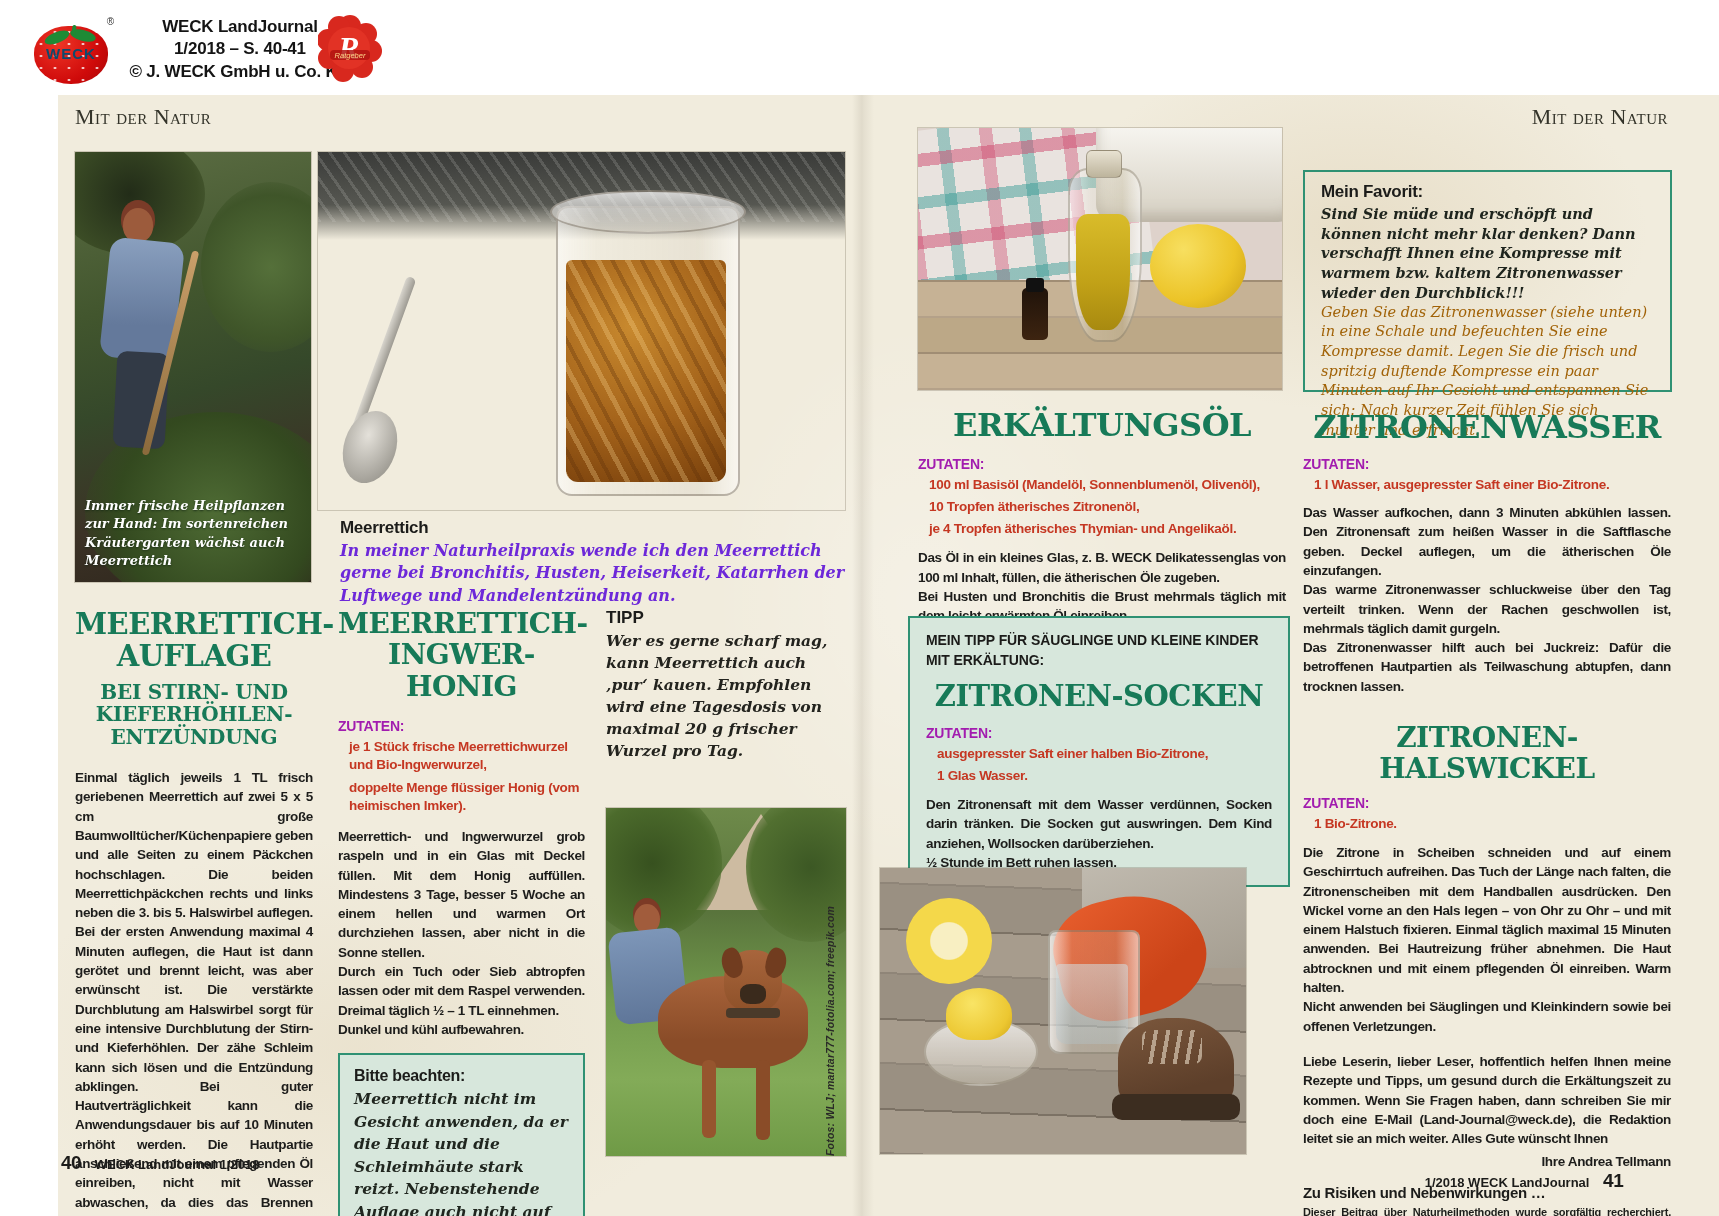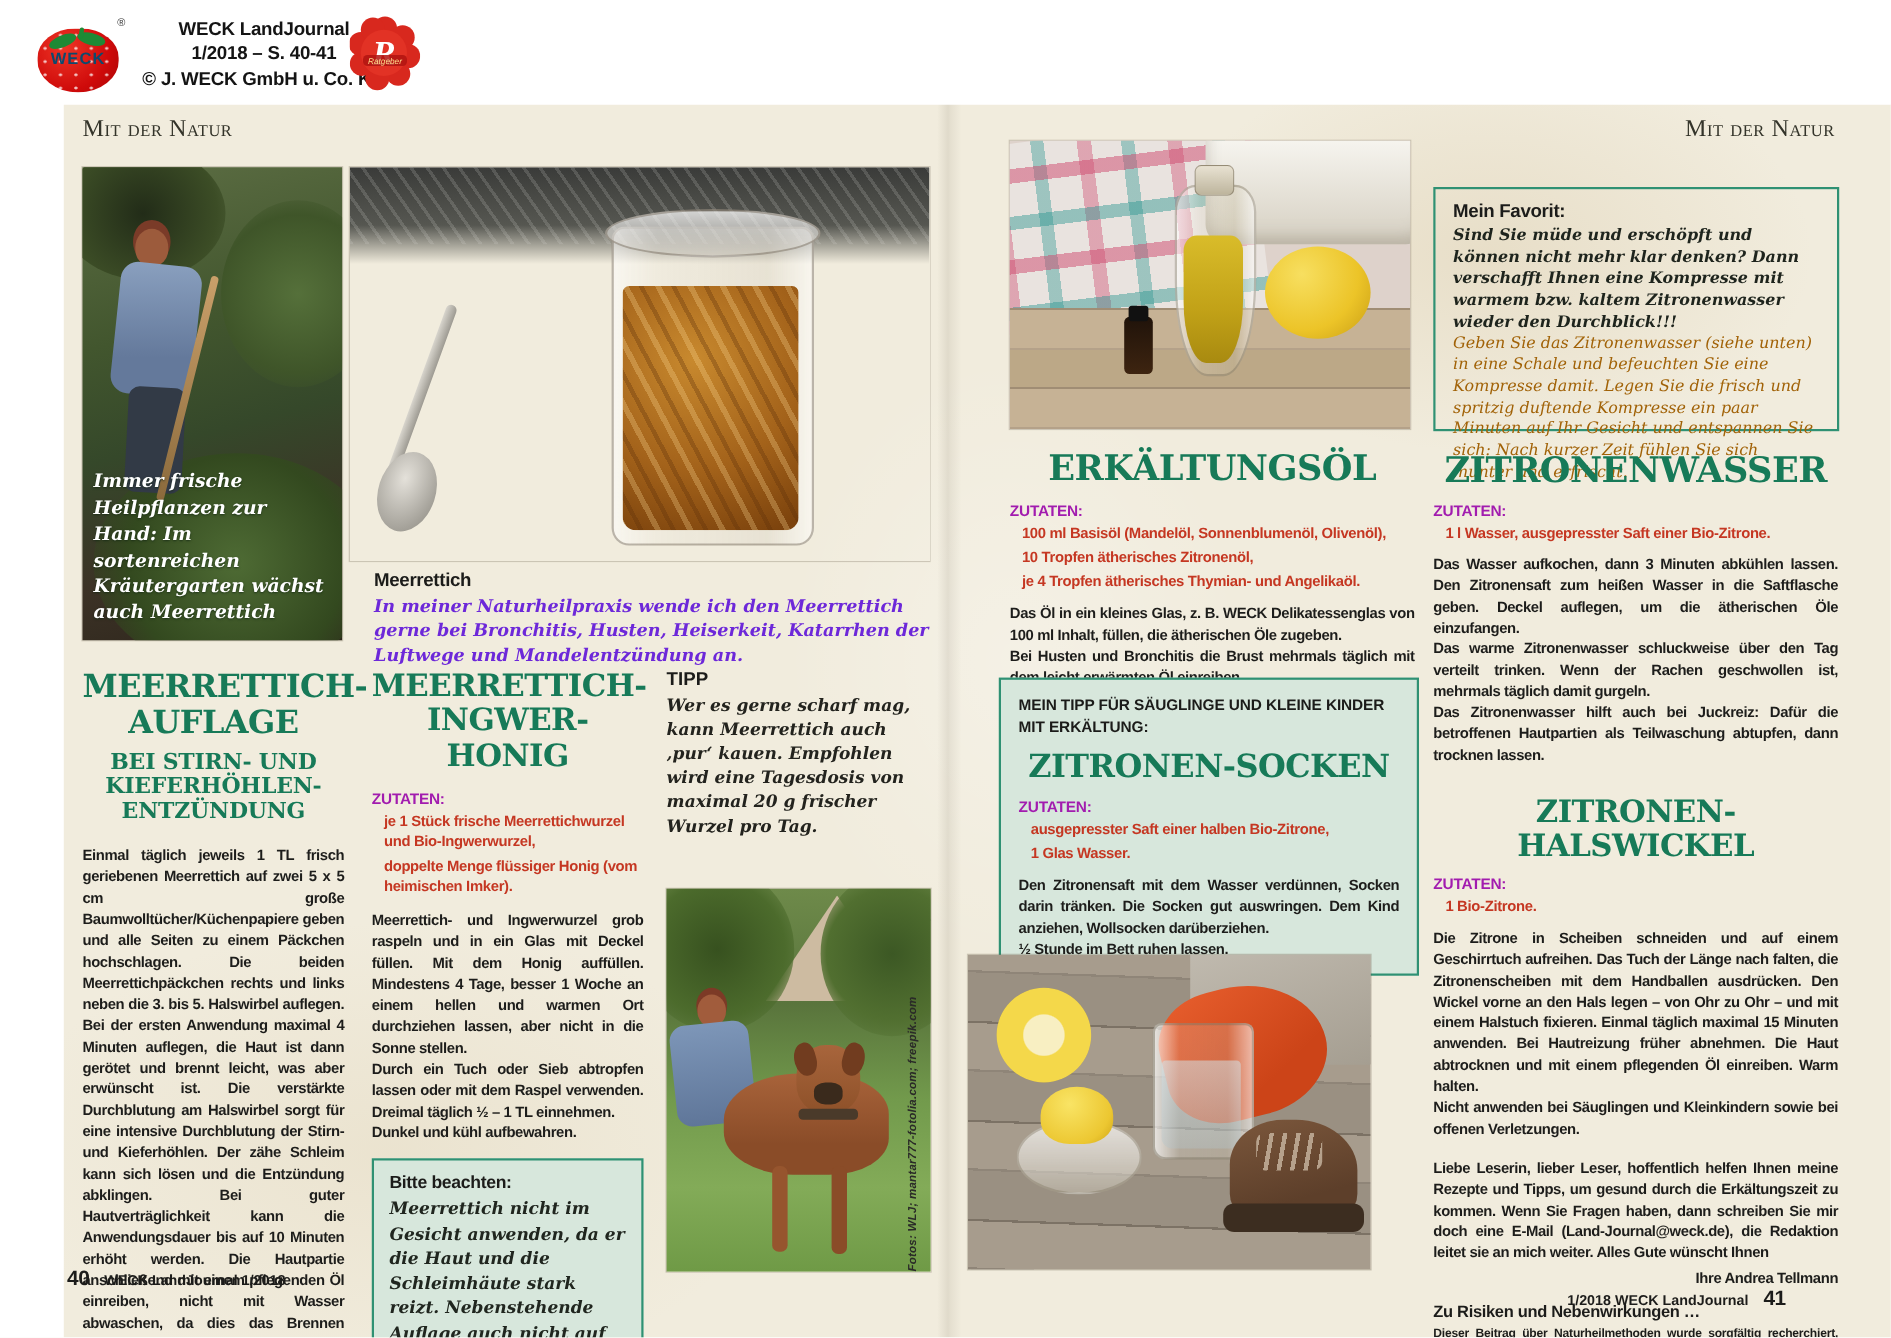--- a/index.html
+++ b/index.html
@@ -103,21 +103,21 @@
     <div class="ph" style="left:10px;bottom:-30px;width:260px;height:200px;border-radius:50%;
          background:radial-gradient(circle,#4e6b34,#33491f 60%,transparent 90%);"></div>
     <div class="ph" style="left:48px;top:56px;width:30px;height:34px;border-radius:50% 50% 45% 45%;
          background:#9c5b3c;box-shadow:0 -6px 0 2px #7a3b28;"></div>
     <div class="ph" style="left:30px;top:88px;width:74px;height:120px;border-radius:16px;
          background:linear-gradient(175deg,#8aa0bf,#64799b 70%);transform:rotate(6deg);"></div>
     <div class="ph" style="left:40px;top:200px;width:52px;height:96px;border-radius:10px;
          background:#323a46;transform:rotate(3deg);"></div>
     <div class="ph" style="left:92px;top:96px;width:7px;height:210px;border-radius:4px;
          background:linear-gradient(#caa06a,#8b6a3c);transform:rotate(14deg);"></div>
-    <div class="ph ser-it" style="left:10px;bottom:12px;width:218px;color:#fff;font-weight:bold;font-size:17px;
+    <div class="ph ser-it" style="left:10px;bottom:12px;width:218px;color:#fff;font-weight:bold;font-size:13px;
          line-height:1.4;text-shadow:0 1px 2px rgba(20,40,20,.8);">Immer frische Heilpflanzen zur Hand: Im sortenreichen Kräutergarten wächst auch Meerrettich</div>
   </div>
 
   <div class="photo" style="left:318px;top:152px;width:527px;height:358px;
        background:repeating-linear-gradient(0deg,#857d72 0 2px,#a29a8e 2px 40px,#6f6ipx 0,#75705f 40px 42px,#958d81 42px 80px);">
     <div class="ph" style="left:0;top:0;width:100%;height:88px;
          background:linear-gradient(180deg,#3a3b39,#565751 60%,rgba(86,87,81,0));"></div>
     <div class="ph" style="left:0;top:0;width:100%;height:70px;opacity:.5;
          background:repeating-linear-gradient(55deg,rgba(220,220,215,.35) 0 3px,transparent 3px 12px);"></div>
     <div class="ph" style="left:58px;top:120px;width:10px;height:180px;border-radius:6px;
@@ -145,21 +145,21 @@
     <div class="green-head" style="font-size:29px;text-align:center;">MEERRETTICH-AUFLAGE</div>
     <div class="green-head" style="font-size:20px;margin-top:8px;letter-spacing:-.2px;">BEI STIRN- UND KIEFERHÖHLEN-ENTZÜNDUNG</div>
     <div class="body-txt" style="margin-top:20px;">Einmal täglich jeweils 1 TL frisch geriebenen Meerrettich auf zwei 5 x 5 cm große Baumwolltücher/Küchenpapiere geben und alle Seiten zu einem Päckchen hochschlagen. Die beiden Meerrettichpäckchen rechts und links neben die 3. bis 5. Halswirbel auflegen. Bei der ersten Anwendung maximal 4 Minuten auflegen, die Haut ist dann gerötet und brennt leicht, was aber erwünscht ist. Die verstärkte Durchblutung am Halswirbel sorgt für eine intensive Durchblutung der Stirn- und Kieferhöhlen. Der zähe Schleim kann sich lösen und die Entzündung abklingen. Bei guter Hautverträglichkeit kann die Anwendungsdauer bis auf 10 Minuten erhöht werden. Die Hautpartie anschließend mit einem pflegenden Öl einreiben, nicht mit Wasser abwaschen, da dies das Brennen erhöht. Nicht länger als 5 Tage anwenden.</div>
   </div>
 
   <div class="col" style="left:338px;top:608px;width:247px;">
     <div class="green-head" style="font-size:28px;">MEERRETTICH-INGWER-HONIG</div>
     <div class="zutaten" style="margin-top:16px;">ZUTATEN:</div>
     <div class="ing">je 1 Stück frische Meerrettichwurzel und Bio-Ingwerwurzel,</div>
     <div class="ing">doppelte Menge flüssiger Honig (vom heimischen Imker).</div>
-    <div class="body-txt" style="margin-top:12px;">Meerrettich- und Ingwerwurzel grob raspeln und in ein Glas mit Deckel füllen. Mit dem Honig auffüllen. Mindestens 4 Tage, besser 1 Woche an einem hellen und warmen Ort durchziehen lassen, aber nicht in die Sonne stellen.</div>
+    <div class="body-txt" style="margin-top:12px;">Meerrettich- und Ingwerwurzel grob raspeln und in ein Glas mit Deckel füllen. Mit dem Honig auffüllen. Mindestens 3 Tage, besser 5 Woche an einem hellen und warmen Ort durchziehen lassen, aber nicht in die Sonne stellen.</div>
     <div class="body-txt">Durch ein Tuch oder Sieb abtropfen lassen oder mit dem Raspel verwenden. Dreimal täglich ½ – 1 TL einnehmen.</div>
     <div class="body-txt">Dunkel und kühl aufbewahren.</div>
     <div class="notice-box" style="margin-top:14px;padding:12px 14px;">
       <div style="font-weight:bold;font-size:16px;letter-spacing:-.3px;">Bitte beachten:</div>
       <div class="ser-it" style="font-size:15.5px;line-height:1.45;font-weight:bold;color:#20261f;margin-top:3px;">Meerrettich nicht im Gesicht anwenden, da er die Haut und die Schleimhäute stark reizt. Nebenstehende Auflage auch nicht auf entzündete oder verletzte Haut auflegen.</div>
     </div>
   </div>
 
   <div class="col" style="left:606px;top:608px;width:240px;">
     <div style="font-weight:bold;font-size:17px;">TIPP</div>

